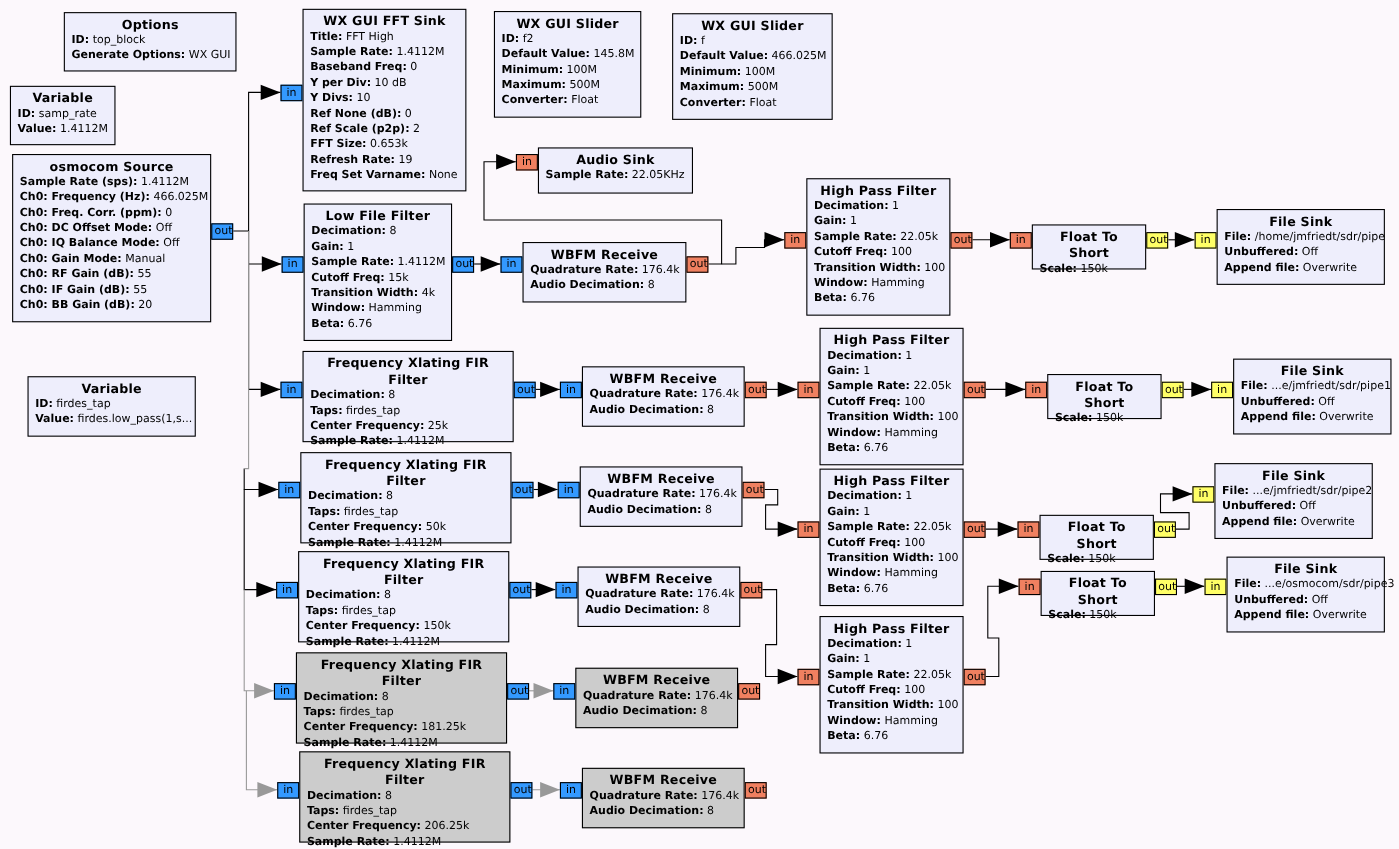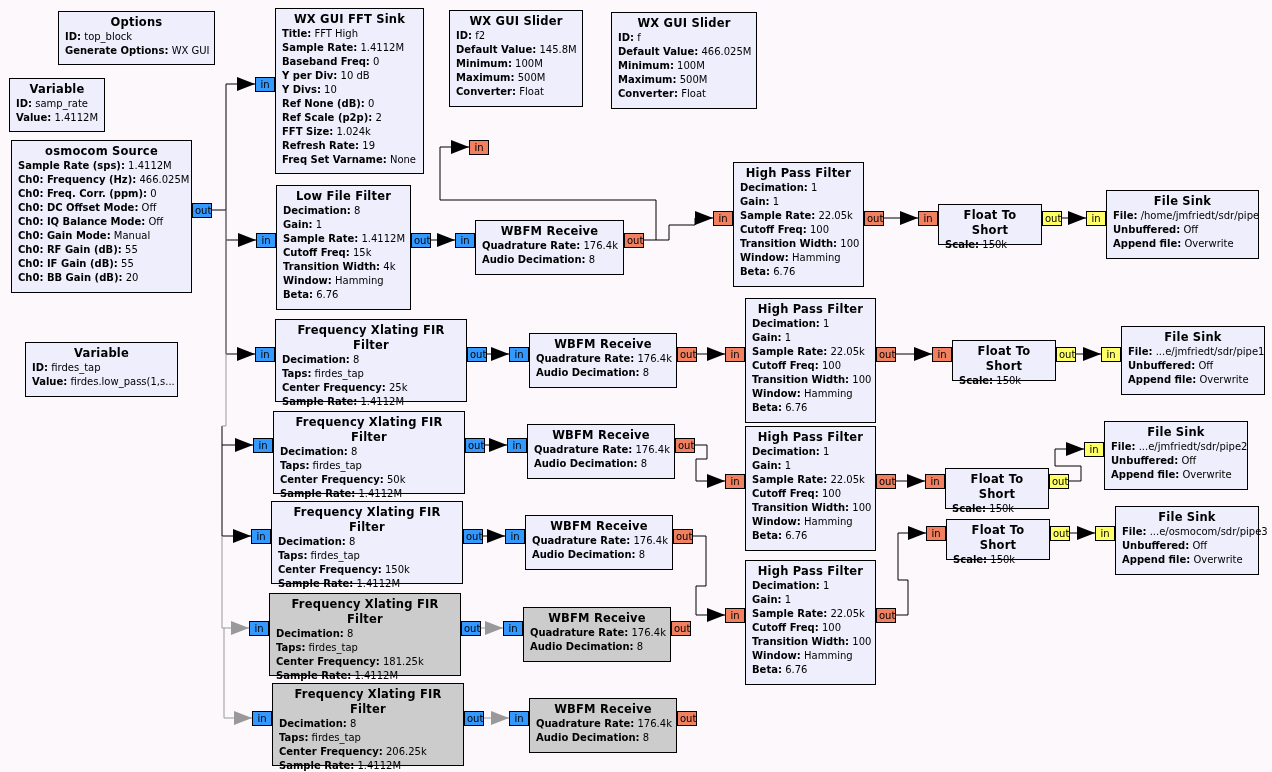--- a/index.html
+++ b/index.html
@@ -108,41 +108,45 @@
     </div>
     <div class="block" style="left: 275px; top: 8px; width: 149px; height: 166px;">
       <div class="title">WX GUI FFT Sink</div>
       <div class="param"><span class="k">Title:</span> <span class="v">FFT High</span></div>
       <div class="param"><span class="k">Sample Rate:</span> <span class="v">1.4112M</span></div>
       <div class="param"><span class="k">Baseband Freq:</span> <span class="v">0</span></div>
       <div class="param"><span class="k">Y per Div:</span> <span class="v">10 dB</span></div>
       <div class="param"><span class="k">Y Divs:</span> <span class="v">10</span></div>
       <div class="param"><span class="k">Ref None (dB):</span> <span class="v">0</span></div>
       <div class="param"><span class="k">Ref Scale (p2p):</span> <span class="v">2</span></div>
-      <div class="param"><span class="k">FFT Size:</span> <span class="v">1.024k</span></div>
+      <div class="param"><span class="k">FFT Size:</span> <span class="v">0.653k</span></div>
       <div class="param"><span class="k">Refresh Rate:</span> <span class="v">19</span></div>
       <div class="param"><span class="k">Freq Set Varname:</span> <span class="v">None</span></div>
     </div>
     <div class="port complex" style="left: 255px; top: 77px; width: 20px;">in</div>
     <div class="block" style="left: 449px; top: 10px; width: 134px; height: 97px;">
       <div class="title">WX GUI Slider</div>
       <div class="param"><span class="k">ID:</span> <span class="v">f2</span></div>
       <div class="param"><span class="k">Default Value:</span> <span class="v">145.8M</span></div>
       <div class="param"><span class="k">Minimum:</span> <span class="v">100M</span></div>
       <div class="param"><span class="k">Maximum:</span> <span class="v">500M</span></div>
       <div class="param"><span class="k">Converter:</span> <span class="v">Float</span></div>
     </div>
     <div class="block" style="left: 611px; top: 12px; width: 146px; height: 97px;">
       <div class="title">WX GUI Slider</div>
       <div class="param"><span class="k">ID:</span> <span class="v">f</span></div>
       <div class="param"><span class="k">Default Value:</span> <span class="v">466.025M</span></div>
       <div class="param"><span class="k">Minimum:</span> <span class="v">100M</span></div>
       <div class="param"><span class="k">Maximum:</span> <span class="v">500M</span></div>
       <div class="param"><span class="k">Converter:</span> <span class="v">Float</span></div>
     </div>
+    <div class="block" style="left: 489px; top: 134px; width: 141px; height: 42px;">
+      <div class="title">Audio Sink</div>
+      <div class="param"><span class="k">Sample Rate:</span> <span class="v">22.05KHz</span></div>
+    </div>
     <div class="port float" style="left: 469px; top: 140px; width: 20px;">in</div>
     <div class="block" style="left: 276px; top: 185px; width: 135px; height: 125px;">
       <div class="title">Low File Filter</div>
       <div class="param"><span class="k">Decimation:</span> <span class="v">8</span></div>
       <div class="param"><span class="k">Gain:</span> <span class="v">1</span></div>
       <div class="param"><span class="k">Sample Rate:</span> <span class="v">1.4112M</span></div>
       <div class="param"><span class="k">Cutoff Freq:</span> <span class="v">15k</span></div>
       <div class="param"><span class="k">Transition Width:</span> <span class="v">4k</span></div>
       <div class="param"><span class="k">Window:</span> <span class="v">Hamming</span></div>
       <div class="param"><span class="k">Beta:</span> <span class="v">6.76</span></div>

